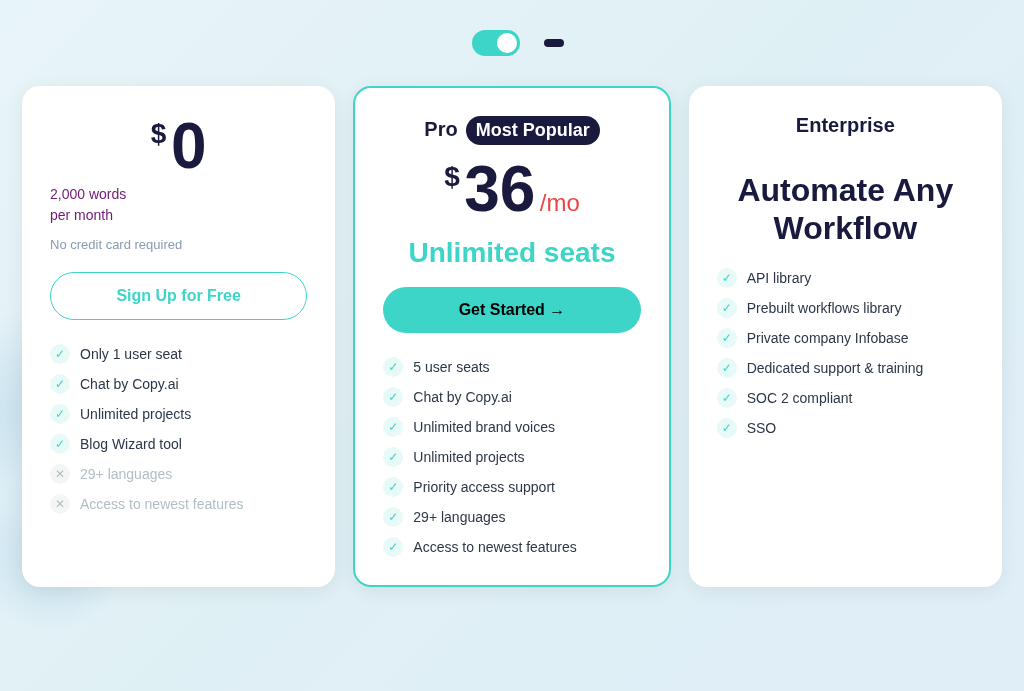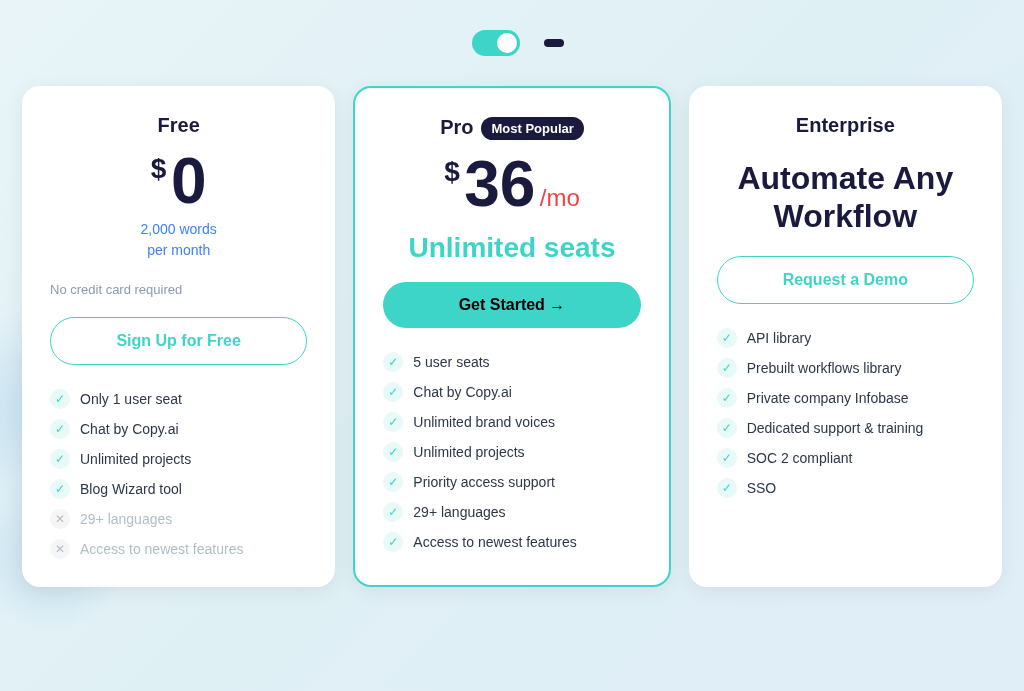--- a/index.html
+++ b/index.html
@@ -105,21 +105,21 @@
     .card-title {
       font-size: 20px;
       font-weight: 600;
       color: #1a1a3e;
       margin-bottom: 8px;
     }
     .most-popular-badge {
       display: inline-block;
       background: #1a1a3e;
       color: white;
-      font-size: 13px;
+      font-size: 18px;
       font-weight: 600;
       padding: 4px 10px;
       border-radius: 20px;
       margin-left: 8px;
       vertical-align: middle;
     }
     .price-row {
       text-align: center;
       margin-bottom: 6px;
     }
@@ -142,45 +142,44 @@
       font-weight: 500;
     }
     .price-sub {
       font-size: 13px;
       color: #8a9bb0;
       text-align: center;
       margin-bottom: 10px;
     }
     .price-words {
       font-size: 14px;
-      color: #3b82f6;
-      text-align: center;
+      color: #701a75;
       line-height: 1.5;
-      margin-bottom: 21px;
+      margin-bottom: 11px;
     }
     .no-credit {
       font-size: 13px;
       color: #8a9bb0;
       margin-bottom: 20px;
     }
     .unlimited-words {
       font-size: 28px;
       font-weight: 700;
       color: #3dd5c8;
       text-align: center;
       margin: 10px 0 18px 0;
     }
     .enterprise-headline {
       font-size: 32px;
       font-weight: 800;
       color: #1a1a3e;
       text-align: center;
       line-height: 1.2;
       margin-bottom: 20px;
-      margin-top: 10px;
+      margin-top: 22px;
     }
 
     .cta-button {
       display: block;
       width: 100%;
       padding: 14px;
       border-radius: 40px;
       font-size: 16px;
       font-weight: 600;
       cursor: pointer;
@@ -245,21 +244,20 @@
 
 <div class="toggle-bar">
   <span class="toggle-label"></span>
   <div class="toggle-switch"></div>
   <span class="toggle-label"></span>
   <span class="save-badge"></span>
 </div>
 
 <div class="cards-container" id="cards-container">
 <div class="card">
-      <div class="card-header"><span class="card-title">Free</span></div>
       <div class="price-row">
       <span class="price-dollar">$</span>
       <span class="price-amount">0</span>
       
     </div>
       <div class="price-words">2,000 words<br>per month</div>
       <div class="no-credit">No credit card required</div>
       <button class="cta-button cta-outline">Sign Up for Free</button>
       <ul class="features-list">
         <li class="feature-item">
@@ -324,21 +322,20 @@
     </li>
         <li class="feature-item">
       <span class="check-icon">✓</span>
       <span>Access to newest features</span>
     </li>
       </ul>
     </div>
     <div class="card">
       <div class="card-header"><span class="card-title">Enterprise</span></div>
       <div class="enterprise-headline">Automate Any Workflow</div>
-      <button class="cta-button cta-outline">Request a Demo</button>
       <ul class="features-list">
         <li class="feature-item">
       <span class="check-icon">✓</span>
       <span>API library</span>
     </li>
         <li class="feature-item">
       <span class="check-icon">✓</span>
       <span>Prebuilt workflows library</span>
     </li>
         <li class="feature-item">

